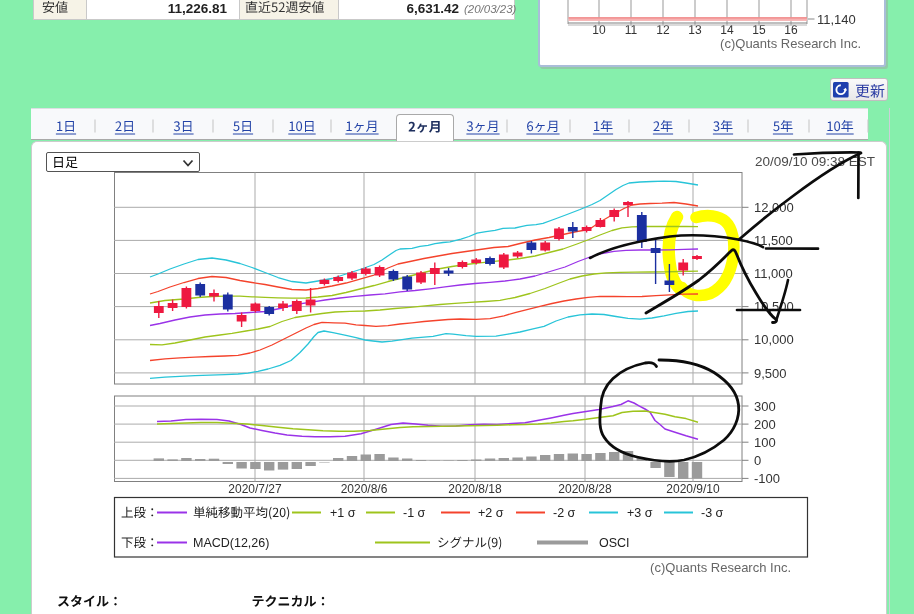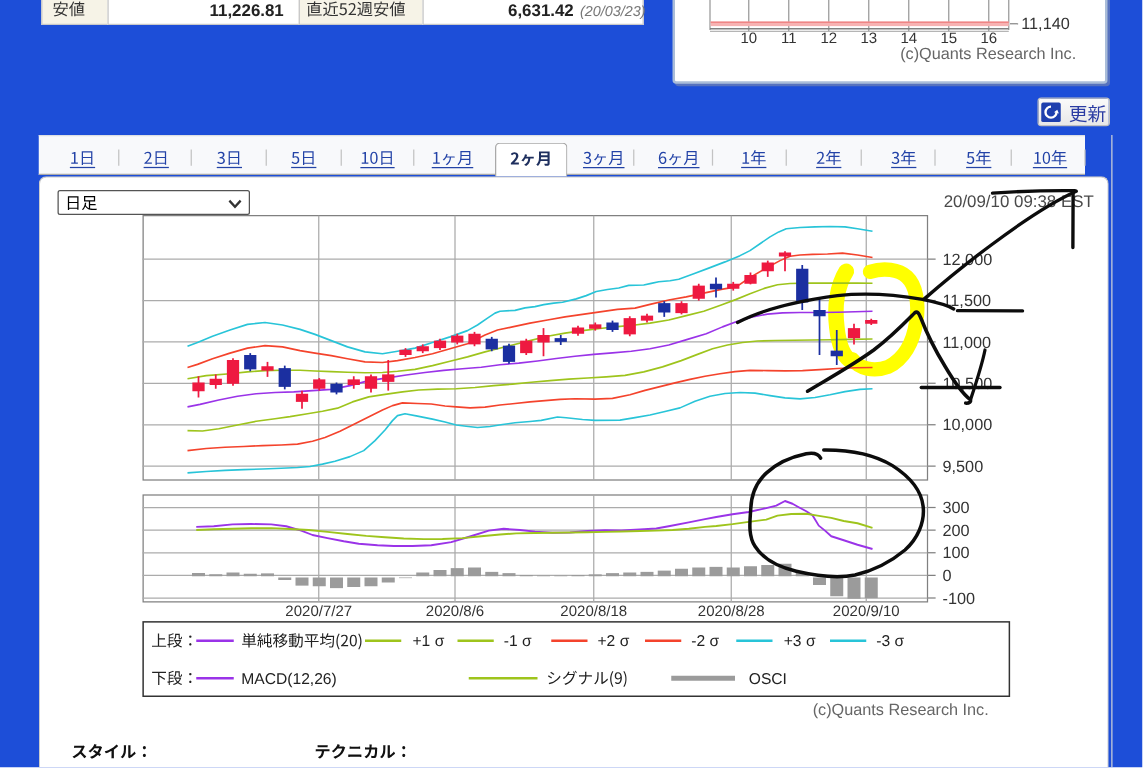--- a/index.html
+++ b/index.html
@@ -1,15 +1,15 @@
 <!DOCTYPE html>
 <html><head><meta charset="utf-8">
 <style>
 html,body{margin:0;padding:0;background:#fff;font-family:"Liberation Sans",sans-serif;}
-#page{position:relative;width:914px;height:614px;overflow:hidden;background:#1d4ed8;}
+#page{position:relative;width:914px;height:614px;overflow:hidden;background:#86efac;}
 #page div{position:absolute;box-sizing:border-box;}
 #lay{position:absolute;left:0;top:0;z-index:10;}
 .cellL{background:#f6f3e7;border:1px solid #c9c9c9;}
 .cellV{background:#fff;border:1px solid #c9c9c9;}
 </style></head>
 <body>
 <div id="page">
 <div class="cellL" style="left:33px;top:-6px;width:54px;height:26px;"></div>
 <div class="cellV" style="left:86px;top:-6px;width:154px;height:26px;"></div>
 <div class="cellL" style="left:239px;top:-6px;width:100px;height:26px;"></div>

